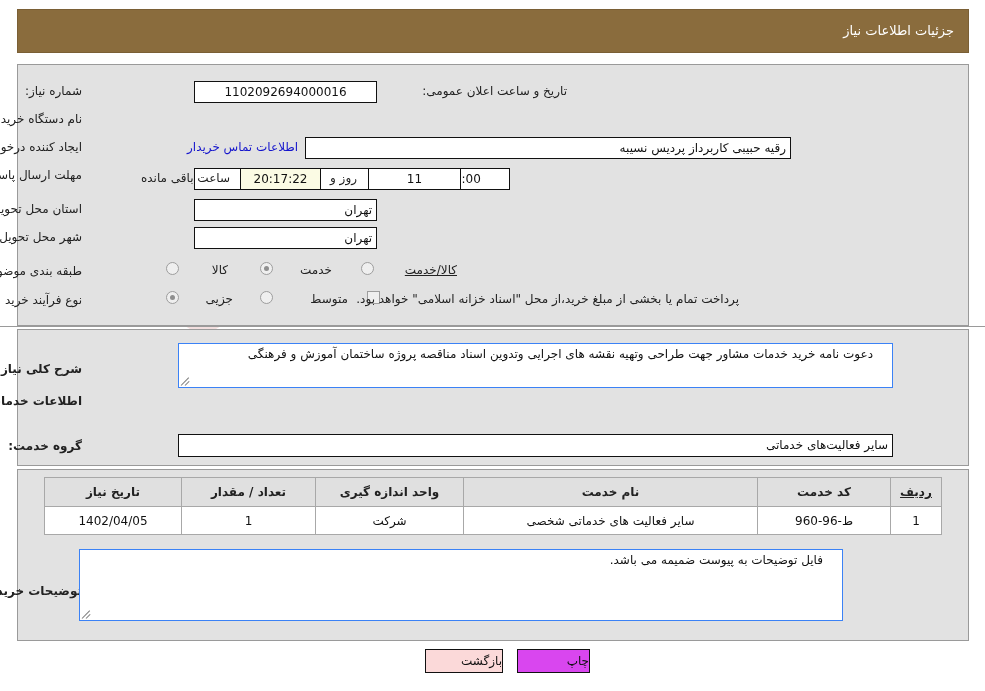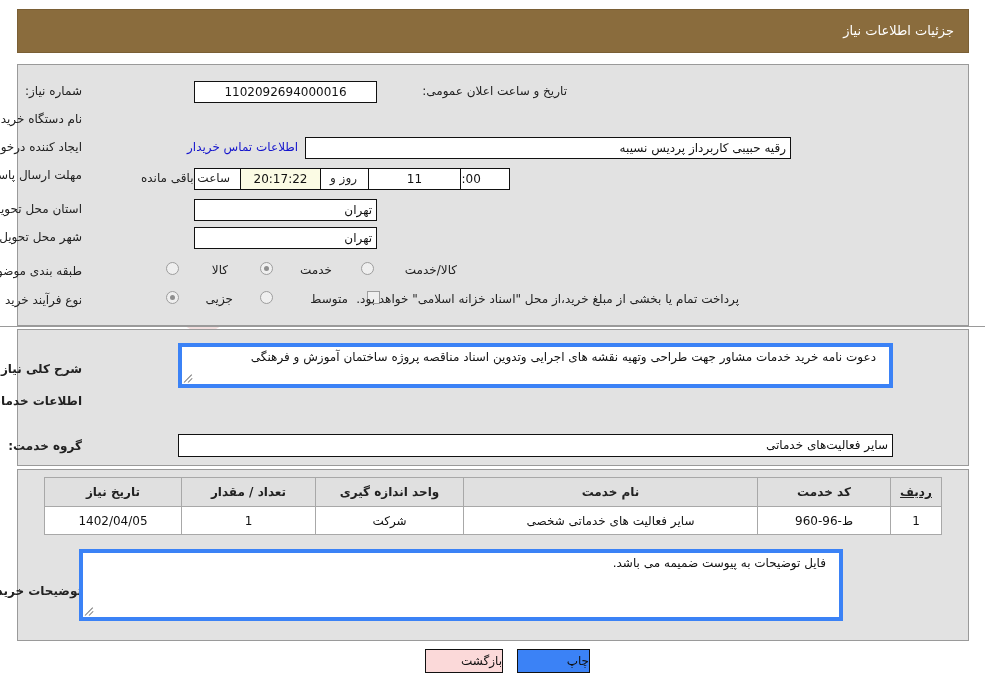--- a/index.html
+++ b/index.html
@@ -146,25 +146,25 @@
     border: 1px solid #9d9d9d;
     background: #efefef;
     box-sizing: border-box;
     z-index: 20;
   }
 
   
   .ta {
     position: absolute;
     background: #ffffff;
-    border: 4px solid #3b82f6;
+    border: 1px solid #3b82f6;
     box-sizing: border-box;
     font-size: 12px;
     color: #111;
-    padding: 2px 13px;
+    padding: 2px 19px;
     line-height: 17px;
     text-align: right;
     overflow: hidden;
     z-index: 20;
   }
   .ta .grip {
     position: absolute;
     left: 2px;
     bottom: 1px;
     width: 9px;
@@ -234,21 +234,21 @@
     box-sizing: border-box;
     font-family: "DejaVu Sans", "Liberation Sans", sans-serif;
     font-size: 12px;
     color: #111;
     text-align: right;
     line-height: 22px;
     height: 24px;
     cursor: pointer;
     z-index: 20;
   }
-  #btn-print  { left: 517px; top: 649px; width: 73px; background: #3b82f6; }
+  #btn-print  { left: 517px; top: 649px; width: 73px; background: #d946ef; }
   #btn-back   { left: 425px; top: 649px; width: 78px; background: #fbd9d9; }
 </style>
 </head>
 <body>
 
 <div id="page">
 
   <div id="watermark">
     <svg class="wm-shield" viewBox="0 0 96 118">
       <path d="M48 3 L92 19 L92 60 C92 88 72 106 48 115 C24 106 4 88 4 60 L4 19 Z" fill="none" stroke="#e8c5c5" stroke-width="9"></path>
@@ -292,21 +292,21 @@
 
   <div class="lbl" style="right:903px; top:264px;">طبقه بندی موضوعی:</div>
 
   <div class="radio" style="right:806px; top:262px;"></div>
   <div class="lbl" style="right:757px; top:263px;">کالا</div>
 
   <div class="radio on" style="right:712px; top:262px;"></div>
   <div class="lbl" style="right:653px; top:263px;">خدمت</div>
 
   <div class="radio" style="right:611px; top:262px;"></div>
-  <div class="lbl" style="right:528px; top:263px;">کالا/خدمت</div>
+  <div class="lbl" style="right:528px; top:263px;text-decoration:underline;">کالا/خدمت</div>
 
   <div class="lbl" style="right:903px; top:293px;">نوع فرآیند خرید :</div>
 
   <div class="radio on" style="right:806px; top:291px;"></div>
   <div class="lbl" style="right:752px; top:292px;">جزیی</div>
 
   <div class="radio" style="right:712px; top:291px;"></div>
   <div class="lbl" style="right:637px; top:292px;">متوسط</div>
 
   <div class="checkbox" style="right:605px; top:291px;"></div>

